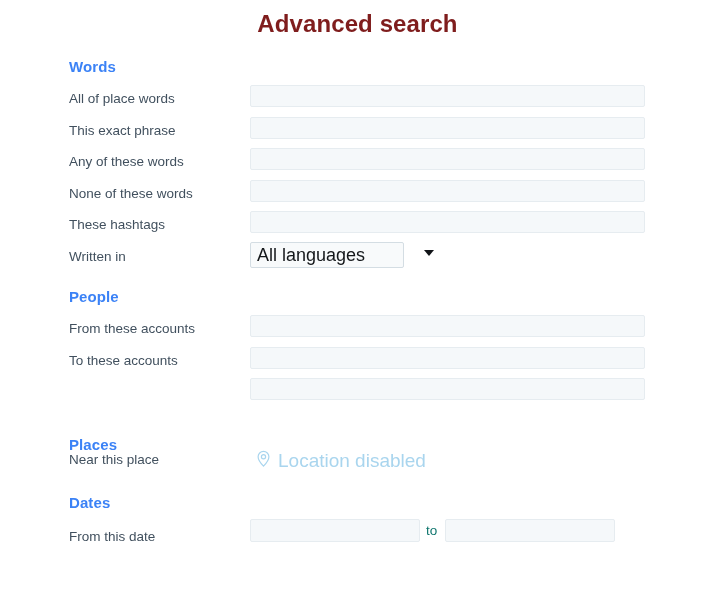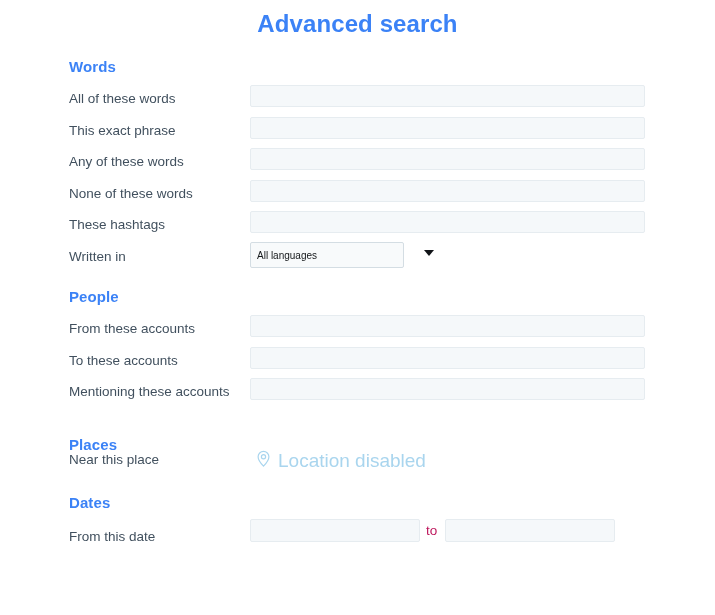--- a/index.html
+++ b/index.html
@@ -23,21 +23,21 @@
   }
 
   .page-title {
     position: absolute;
     left: 0;
     top: 10px;
     width: 715px;
     text-align: center;
     font-size: 24px;
     font-weight: bold;
-    color: #3b82f6;
+    color: #7f1d1d;
     letter-spacing: 0.1px;
   }
 
   .section-header {
     position: absolute;
     left: 69px;
     font-size: 15px;
     font-weight: bold;
     color: #3b82f6;
     letter-spacing: 0.1px;
@@ -72,21 +72,21 @@
     position: absolute;
     left: 250px;
     top: 242px;
     width: 154px;
     height: 26px;
     box-sizing: border-box;
     background: #f8fafb;
     border: 1px solid #d4dde3;
     border-radius: 2px;
     font-family: "Liberation Sans", sans-serif;
-    font-size: 10px;
+    font-size: 18px;
     color: #14171a;
     padding-left: 6px;
     padding-right: 22px;
     -webkit-appearance: none;
     -moz-appearance: none;
     appearance: none;
     outline: none;
     cursor: pointer;
   }
   .select-arrow {
@@ -121,21 +121,21 @@
     left: 250px;
     top: 519px;
     width: 170px;
     height: 23px;
   }
   .date-to-label {
     position: absolute;
     left: 426px;
     top: 523px;
     font-size: 13.5px;
-    color: #be185d;
+    color: #0f766e;
   }
   .date-until {
     position: absolute;
     left: 445px;
     top: 519px;
     width: 170px;
     height: 23px;
   }
 
   .search-button {
@@ -159,21 +159,21 @@
 </style>
 </head>
 <body>
 
 <div class="page">
 
   <div class="page-title">Advanced search</div>
 
   <div class="section-header" style="top:58px">Words</div>
 
-  <div class="row-label" style="top:91px">All of these words</div>
+  <div class="row-label" style="top:91px">All of place words</div>
   <input class="text-input" style="top: 85px;" value="">
 
   <div class="row-label" style="top:123px">This exact phrase</div>
   <input class="text-input" style="top: 117px;" value="">
 
   <div class="row-label" style="top:154px">Any of these words</div>
   <input class="text-input" style="top: 148px;" value="">
 
   <div class="row-label" style="top:186px">None of these words</div>
   <input class="text-input" style="top: 180px;" value="">
@@ -188,21 +188,20 @@
   <div class="select-arrow"></div>
 
   <div class="section-header" style="top:288px">People</div>
 
   <div class="row-label" style="top:321px">From these accounts</div>
   <input class="text-input" style="top: 315px;" value="">
 
   <div class="row-label" style="top:353px">To these accounts</div>
   <input class="text-input" style="top: 347px;" value="">
 
-  <div class="row-label" style="top:384px">Mentioning these accounts</div>
   <input class="text-input" style="top: 378px;" value="">
 
   <div class="section-header" style="top:436px">Places</div>
   <div class="row-label" style="top:452px">Near this place</div>
 
   <div class="location-row">
     <span class="pin-icon">
       <svg width="15" height="18" viewBox="0 0 15 18">
         <path d="M7.5 1.4c-3.0 0-5.4 2.4-5.4 5.4 0 3.9 5.4 9.4 5.4 9.4s5.4-5.5 5.4-9.4c0-3.0-2.4-5.4-5.4-5.4z" fill="none" stroke="#a9d5ee" stroke-width="1.2"></path>
         <circle cx="7.5" cy="6.7" r="2.1" fill="none" stroke="#a9d5ee" stroke-width="1.2"></circle>

